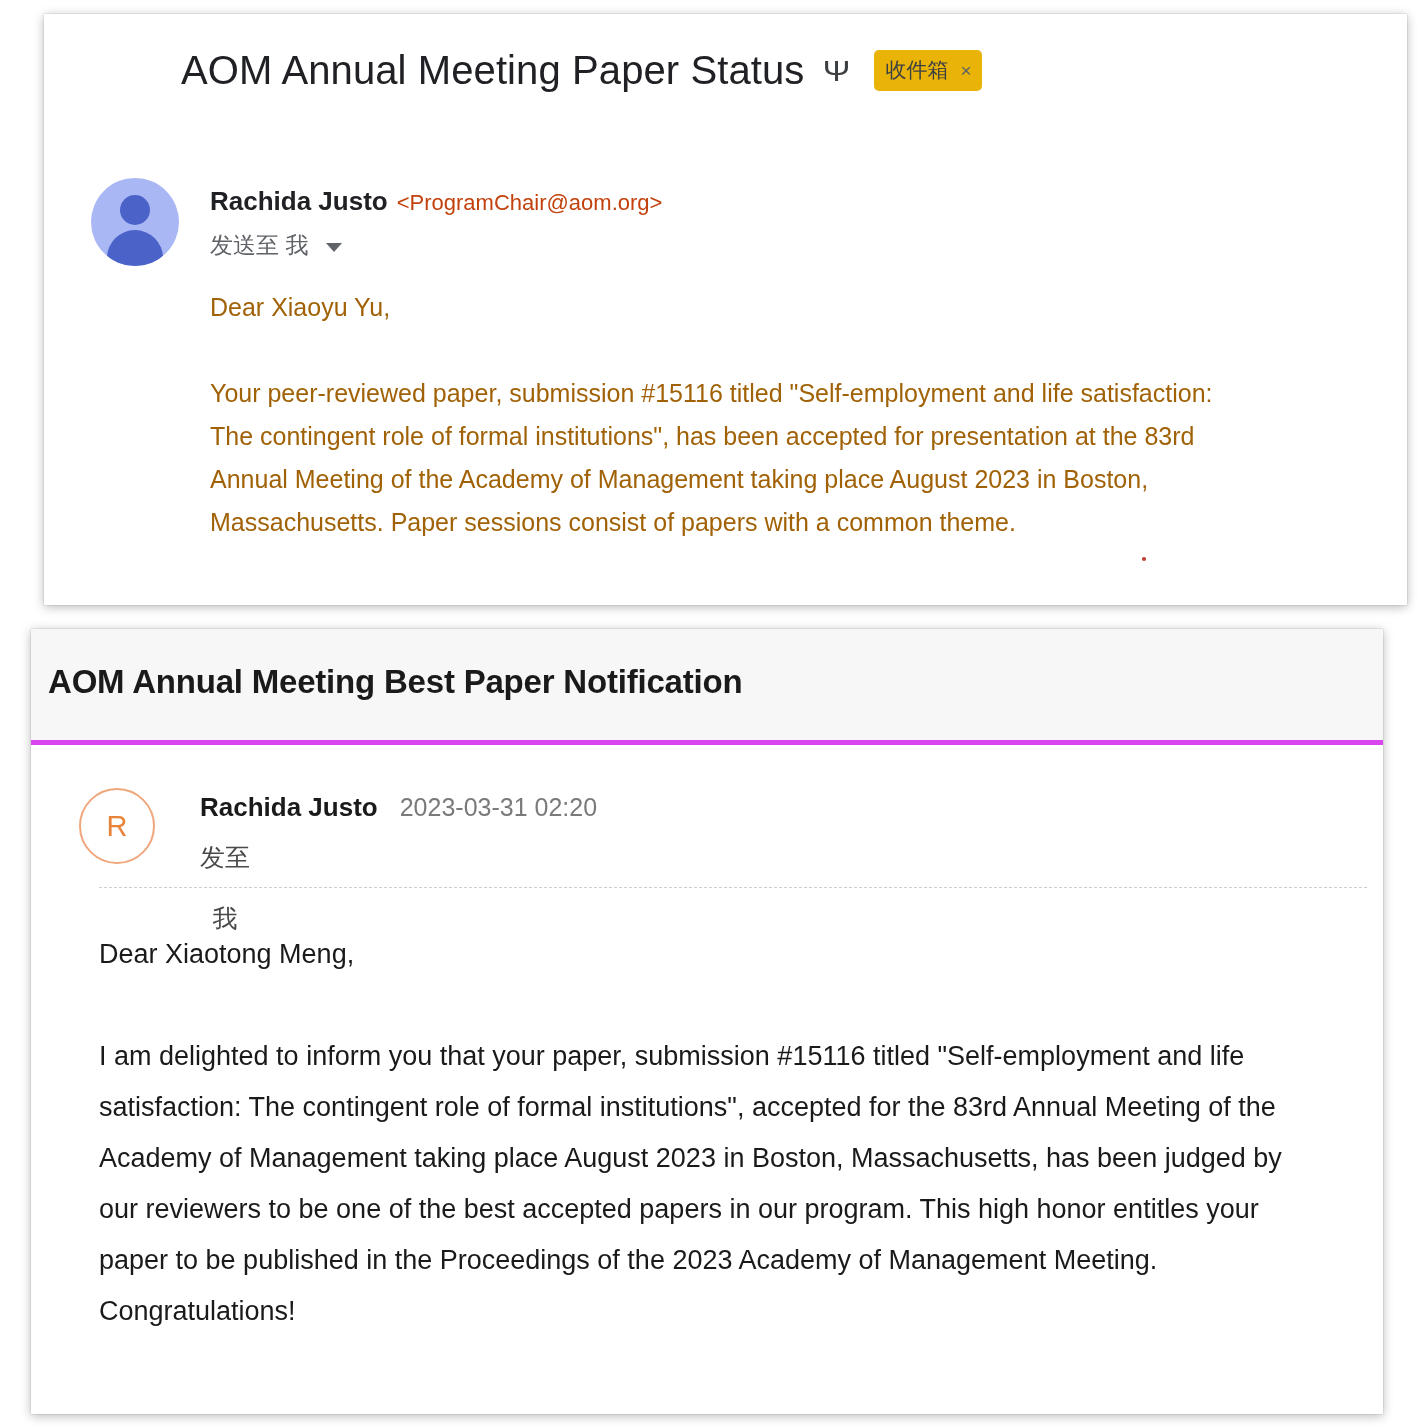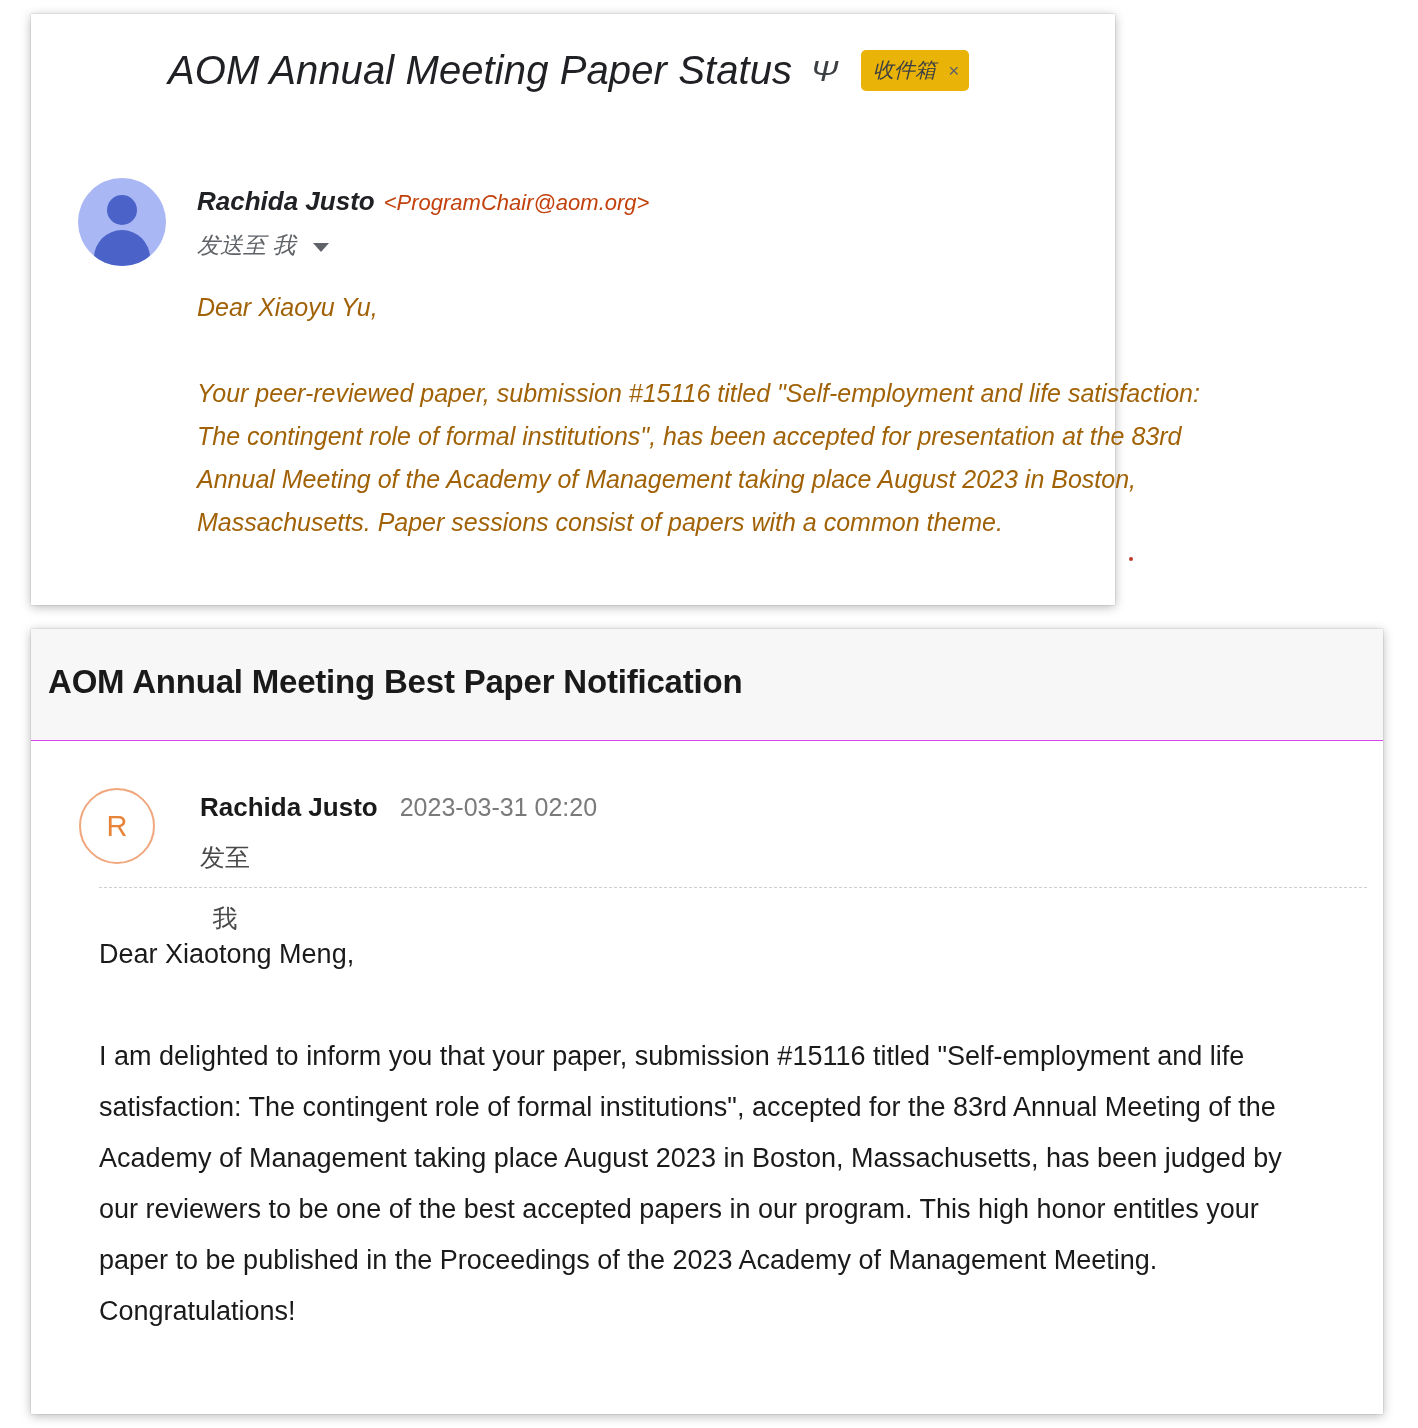--- a/index.html
+++ b/index.html
@@ -12,27 +12,26 @@
     position: relative;
     width: 1418px;
     height: 1428px;
     background: #ffffff;
     overflow: hidden;
   }
 
   
   .card-top {
     position: absolute;
-    left: 31px;
+    left: 44px;
     top: 14px;
-    width: 1084px;
+    width: 1363px;
     height: 591px;
     background: #ffffff;
     box-shadow: 0 2px 10px rgba(0,0,0,0.28), 0 0 1px rgba(0,0,0,0.35);
-    font-style: italic;
   }
   .top-subject-row {
     position: absolute;
     left: 137px;
     top: 34px;
     display: flex;
     align-items: center;
     gap: 18px;
   }
   .top-subject {
@@ -166,21 +165,21 @@
     background: #ffffff;
     box-shadow: 0 2px 10px rgba(0,0,0,0.28), 0 0 1px rgba(0,0,0,0.35);
     overflow: hidden;
   }
   .bottom-header {
     position: absolute;
     left: 0; top: 0;
     width: 100%;
     height: 111px;
     background: #f7f7f7;
-    border-bottom: 1px solid #d946ef;
+    border-bottom: 5px solid #d946ef;
   }
   .bottom-subject {
     position: absolute;
     left: 17px;
     top: 34px;
     font-size: 33px;
     font-weight: bold;
     color: #1a1a1a;
     letter-spacing: -0.2px;
   }

